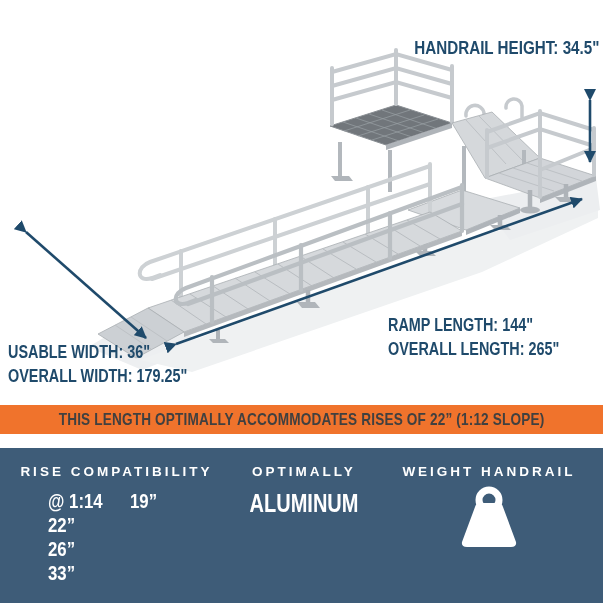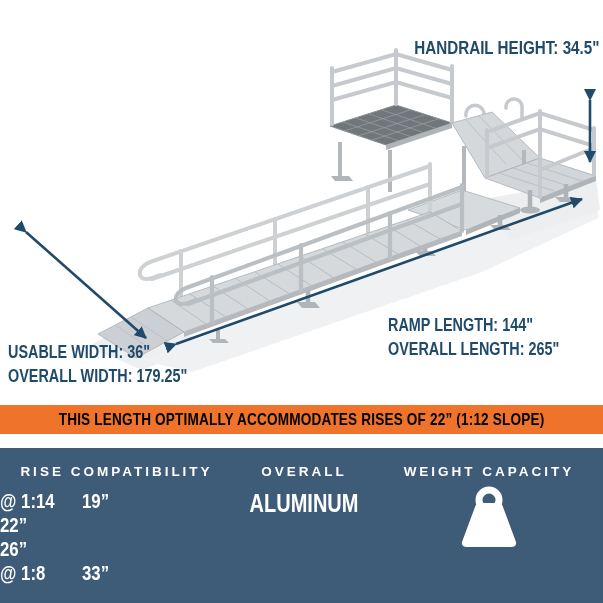--- a/index.html
+++ b/index.html
@@ -16,34 +16,34 @@
   .cndr{display:inline-block;transform:scaleX(.8);transform-origin:100% 50%;white-space:nowrap;}
   .cndc{display:inline-block;transform:scaleX(.8);transform-origin:50% 50%;white-space:nowrap;}
   .lbl-handrail{position:absolute;top:37px;right:4px;font-size:19px;}
   .lbl-lengths{position:absolute;left:388px;top:313px;font-size:18px;line-height:24px;}
   .lbl-widths{position:absolute;left:8px;top:340px;font-size:18px;line-height:24px;}
   .lbl-lengths div,.lbl-widths div{white-space:nowrap;}
   
   .banner{
     position:absolute;left:0;top:405px;width:603px;height:29px;background:#F0732C;
     display:flex;align-items:center;justify-content:center;
-    color:#000000;font-size:17px;font-weight:bold;letter-spacing:.2px;
+    color:#404040;font-size:17px;font-weight:bold;letter-spacing:.2px;
   }
   
   .specs{
     position:absolute;left:0;top:448px;width:603px;height:183px;background:#3E5C78;
     color:#fff;display:flex;
   }
   .col{position:relative;}
   .col-rise{width:233px;}
   .col-material{width:142px;}
   .col-weight{width:228px;}
   .hdr{margin-top:16px;text-align:center;font-size:13.5px;font-weight:bold;letter-spacing:3px;white-space:nowrap;}
   .risetable{margin-top:10px;}
-  .rrow{display:flex;height:24px;align-items:center;font-size:21px;font-weight:bold;}
+  .rrow{display:flex;height:24px;align-items:center;padding-left:48px;font-size:21px;font-weight:bold;}
   .rrow .ratio{width:82px;}
   .elembox{
     width:54px;height:54px;border:2.5px solid #fff;border-radius:13px;
     margin:10px auto 0;position:relative;box-sizing:border-box;
   }
   .elembox .num{position:absolute;top:2px;left:6px;font-size:11px;font-weight:bold;}
   .elembox .sym{text-align:center;margin-top:12px;font-size:22px;font-weight:bold;}
   .matname{margin-top:10px;text-align:center;font-size:25px;font-weight:bold;text-decoration:underline;}
   .wticon{display:block;margin:6px auto 0;}
   .wtval{margin-top:2px;text-align:center;font-size:25px;font-weight:bold;}
@@ -230,38 +230,37 @@
           <span class="ratio"><span class="cnd">@ 1:14</span></span>
           <span class="val"><span class="cnd">19”</span></span>
         </div>
         <div class="rrow">
           <span class="val"><span class="cnd">22”</span></span>
         </div>
         <div class="rrow">
           <span class="val"><span class="cnd">26”</span></span>
         </div>
         <div class="rrow">
-          <span class="ratio"><span class="cnd">@ 1:8</span></span>
           <span class="val"><span class="cnd">33”</span></span>
         </div>
       </div>
     </div>
 
     <div class="col col-material">
       <div class="hdr">
-        <span>OVERALL</span>
+        <span>OPTIMALLY</span>
       </div>
       <div class="matname">
         <span class="cndc">ALUMINUM</span>
       </div>
     </div>
 
     <div class="col col-weight">
       <div class="hdr">
-        <span>WEIGHT CAPACITY</span>
+        <span>WEIGHT HANDRAIL</span>
       </div>
       <svg class="wticon" width="84" height="66" viewBox="0 0 84 66">
         <circle cx="42" cy="15" r="10" fill="none" stroke="#ffffff" stroke-width="7"></circle>
         <path d="M28,22 Q29,18 33,18 L51,18 Q55,18 56,22 L69,57 Q70,62 64,62 L20,62 Q14,62 15,57 Z" fill="#ffffff"></path>
       </svg>
     </div>
   </div>
 </div>
 
 </body></html>

